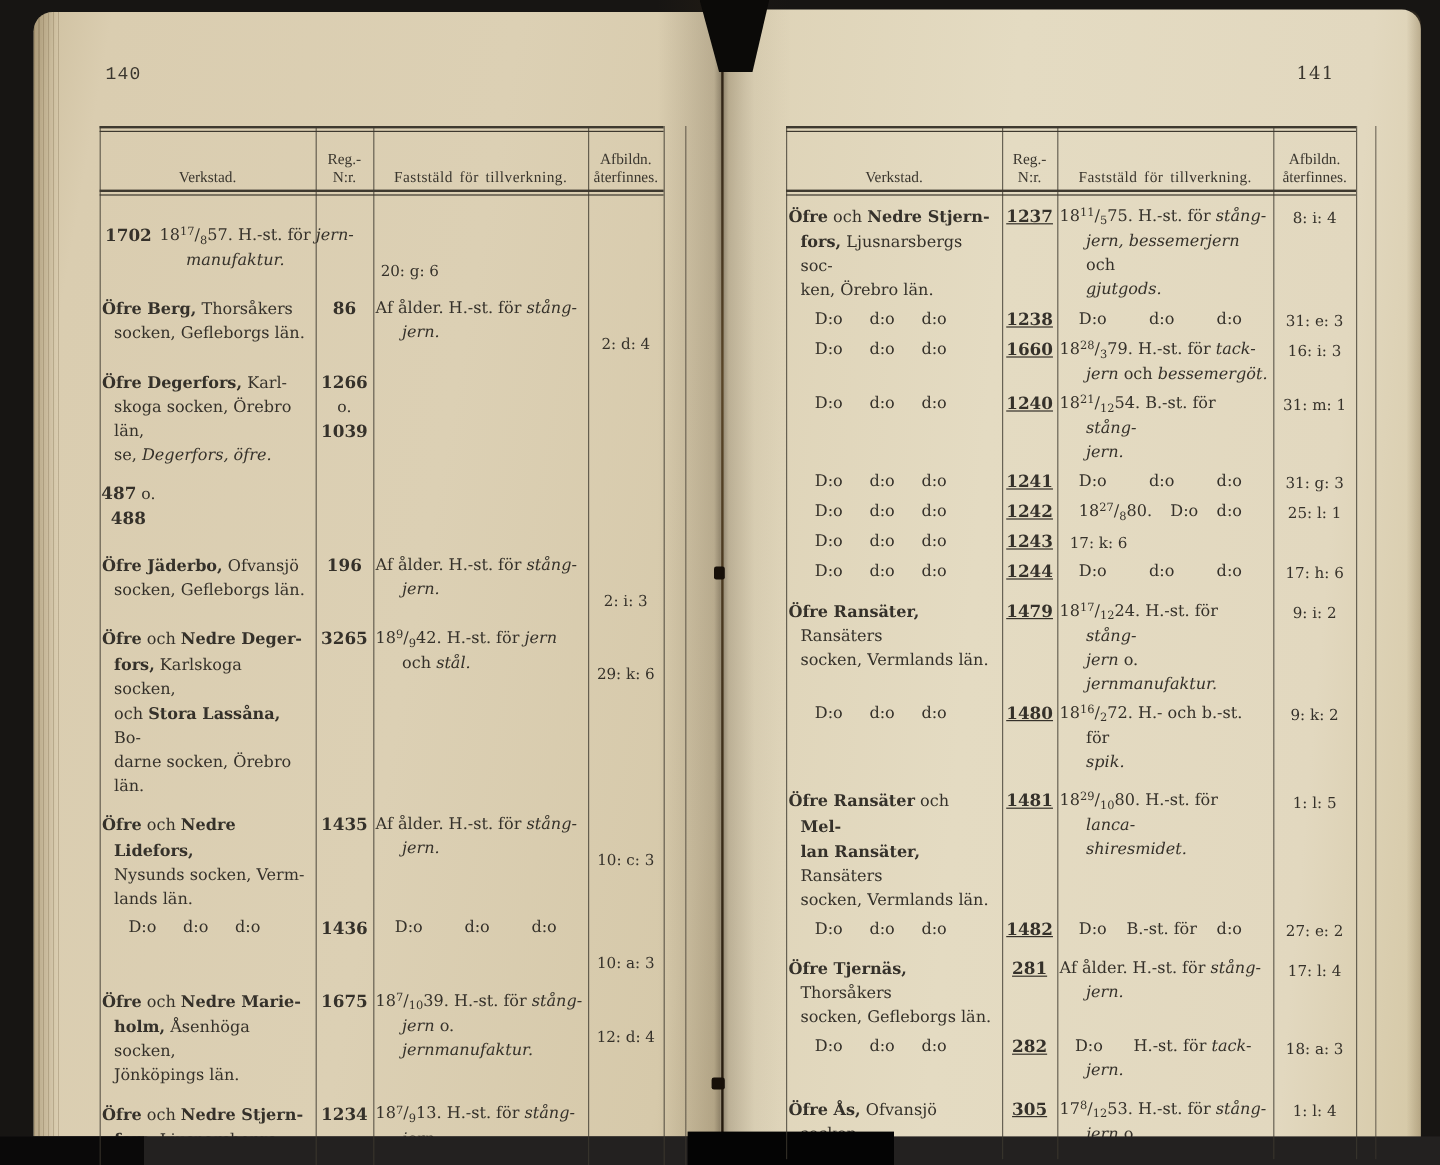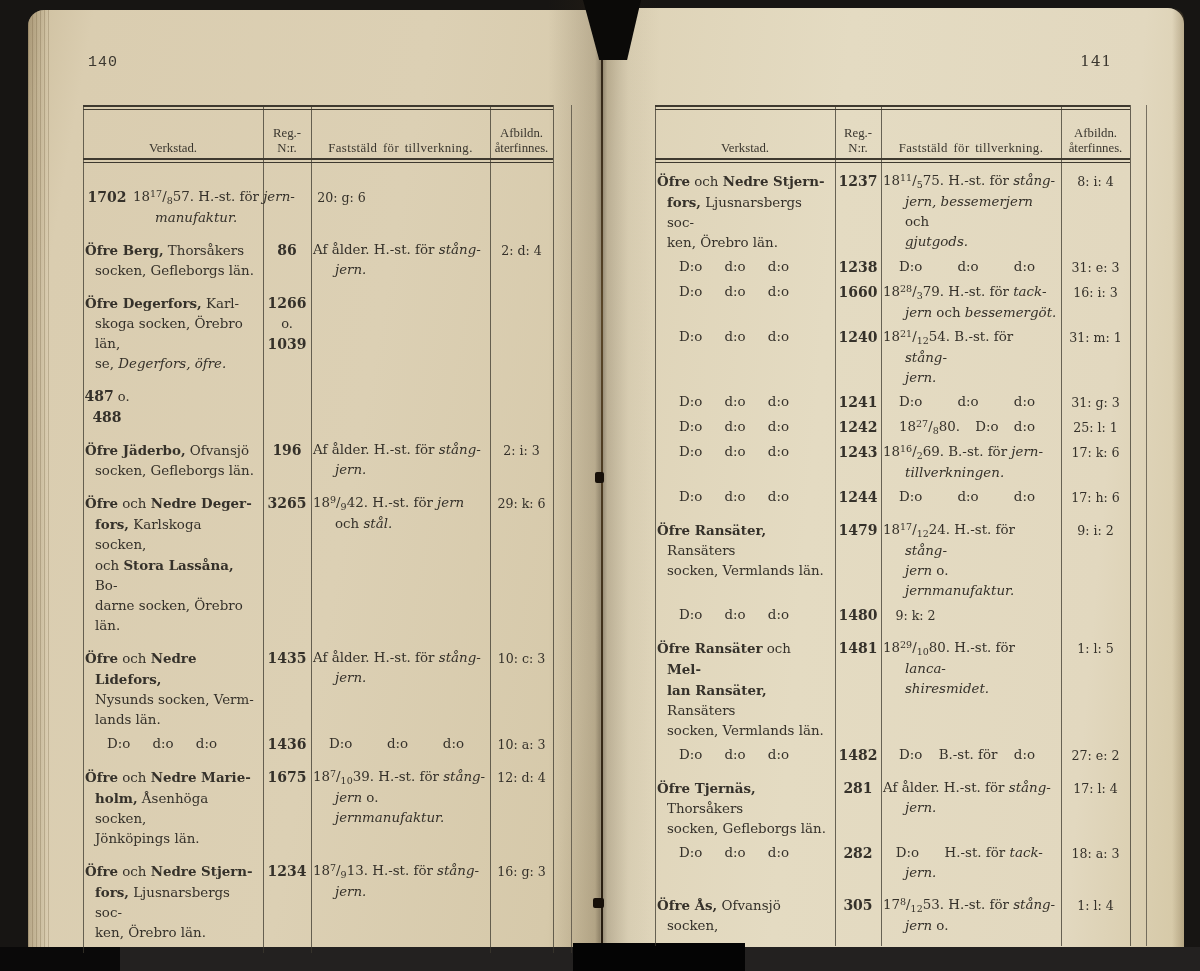--- a/index.html
+++ b/index.html
@@ -69,25 +69,25 @@
   #page-right .hc-reg{width:46px;} #page-right .hc-prod{width:180px;} #page-right .hc-ref{width:69px;}
   .tbody{position:relative;padding-bottom:10px;}
   .trow{display:flex;align-items:flex-start;}
   .trow.entry{margin-top:12px;}
   .trow.ditto{margin-top:4px;}
   #page-left  .tbody .trow:first-child{margin-top:24px;}
   #page-right .tbody .trow:first-child{margin-top:8px;}
   .cell{min-height:20px;}
   .c-name{width:180px;padding:0 6px 0 12px;text-indent:-10px;}
   .c-reg{text-align:center;font-size:13px;}
-  #page-left  .c-reg{width:48px;} #page-right .c-reg{width:46px;}
+  #page-left  .c-reg{width:48px;} #page-right .c-reg{width:46px;text-decoration:underline;}
   .c-prod{padding-left:24px;text-indent:-22px;padding-right:4px;}
   #page-left  .c-prod{width:179px;} #page-right .c-prod{width:180px;}
   .c-ref{text-align:center;font-size:12.6px;padding-top:1px;}
-  #page-left  .c-ref{width:63px;} #page-right .c-ref{width:69px;}
+  #page-left  .c-ref{width:63px;margin-top:28px;} #page-right .c-ref{width:69px;}
   .c-reg .b{font-size:14px;}
   .spread{display:flex;justify-content:space-between;text-indent:0;}
   .c-name.spread{padding:0 46px 0 24px;}
   .c-prod.spread{padding:0 26px 0 18px;}
   .b{font-weight:bold;}
   .i{font-style:italic;}
   .sup{font-size:9.5px;position:relative;top:-4.5px;}
   .sub{font-size:9.5px;position:relative;top:2.5px;}
   
   .vline{position:absolute;top:0;bottom:0;width:1px;background:#48423634;background:rgba(62,57,47,.75);z-index:1;}
@@ -269,21 +269,20 @@
           </div>
           <div class="cell c-ref">25: l: 1</div>
         </div>
         <div class="trow ditto">
           <div class="cell c-name spread">
             <span class="grp"><span>D:o</span></span>
             <span class="grp"><span>d:o</span></span>
             <span class="grp"><span>d:o</span></span>
           </div>
           <div class="cell c-reg"><span class="b">1243</span></div>
-          <div class="cell c-prod"><span>18</span><span class="sup">16</span><span>/</span><span class="sub">2</span><span>69.  B.-st. för </span><span class="i">jern-</span><br><span class="i">tillverkningen.</span></div>
           <div class="cell c-ref">17: k: 6</div>
         </div>
         <div class="trow ditto">
           <div class="cell c-name spread">
             <span class="grp"><span>D:o</span></span>
             <span class="grp"><span>d:o</span></span>
             <span class="grp"><span>d:o</span></span>
           </div>
           <div class="cell c-reg"><span class="b">1244</span></div>
           <div class="cell c-prod spread">
@@ -299,20 +298,21 @@
           <div class="cell c-prod"><span>18</span><span class="sup">17</span><span>/</span><span class="sub">12</span><span>24.  H.-st. för </span><span class="i">stång-</span><br><span class="i">jern</span><span> o. </span><span class="i">jernmanufaktur.</span></div>
           <div class="cell c-ref">9: i: 2</div>
         </div>
         <div class="trow ditto">
           <div class="cell c-name spread">
             <span class="grp"><span>D:o</span></span>
             <span class="grp"><span>d:o</span></span>
             <span class="grp"><span>d:o</span></span>
           </div>
           <div class="cell c-reg"><span class="b">1480</span></div>
+          <div class="cell c-prod"><span>18</span><span class="sup">16</span><span>/</span><span class="sub">2</span><span>72.  H.- och b.-st. för</span><br><span class="i">spik.</span></div>
           <div class="cell c-ref">9: k: 2</div>
         </div>
         <div class="trow entry">
           <div class="cell c-name"><span class="b">Öfre Ransäter</span><span> och </span><span class="b">Mel-</span><br><span class="b">lan Ransäter,</span><span> Ransäters</span><br><span>socken, Vermlands län.</span></div>
           <div class="cell c-reg"><span class="b">1481</span></div>
           <div class="cell c-prod"><span>18</span><span class="sup">29</span><span>/</span><span class="sub">10</span><span>80.  H.-st. för </span><span class="i">lanca-</span><br><span class="i">shiresmidet.</span></div>
           <div class="cell c-ref">1: l: 5</div>
         </div>
         <div class="trow ditto">
           <div class="cell c-name spread">

